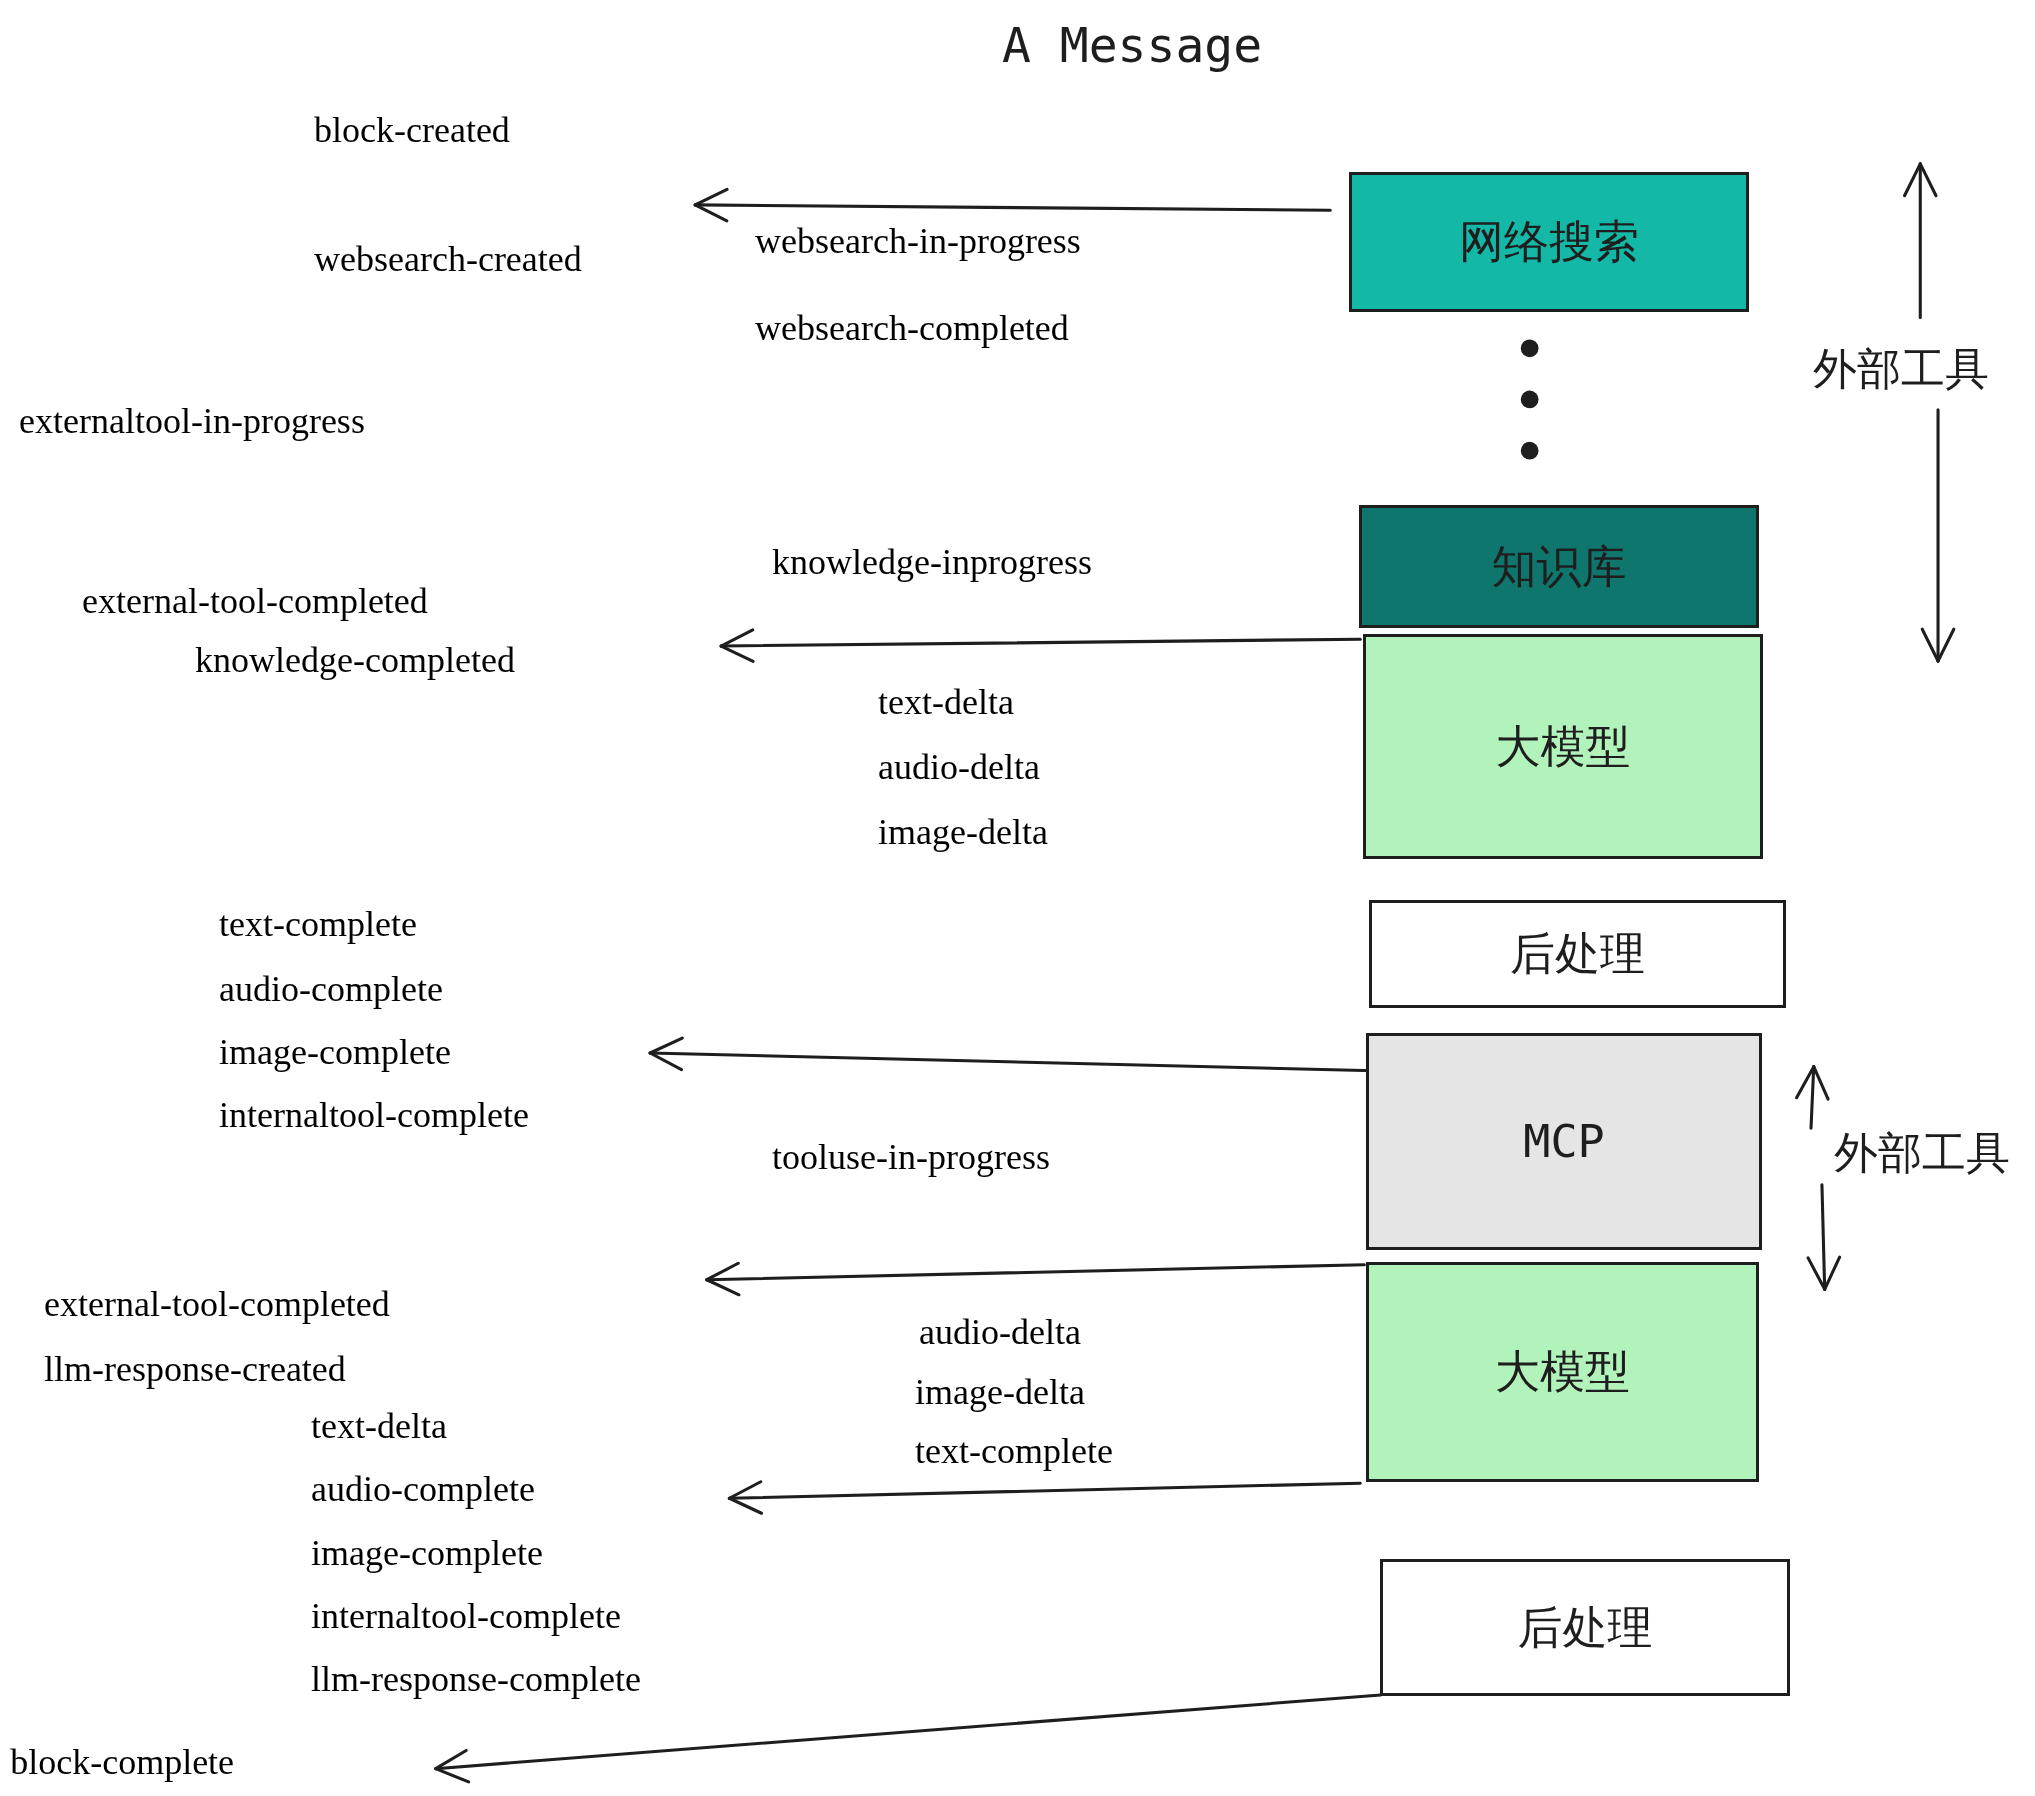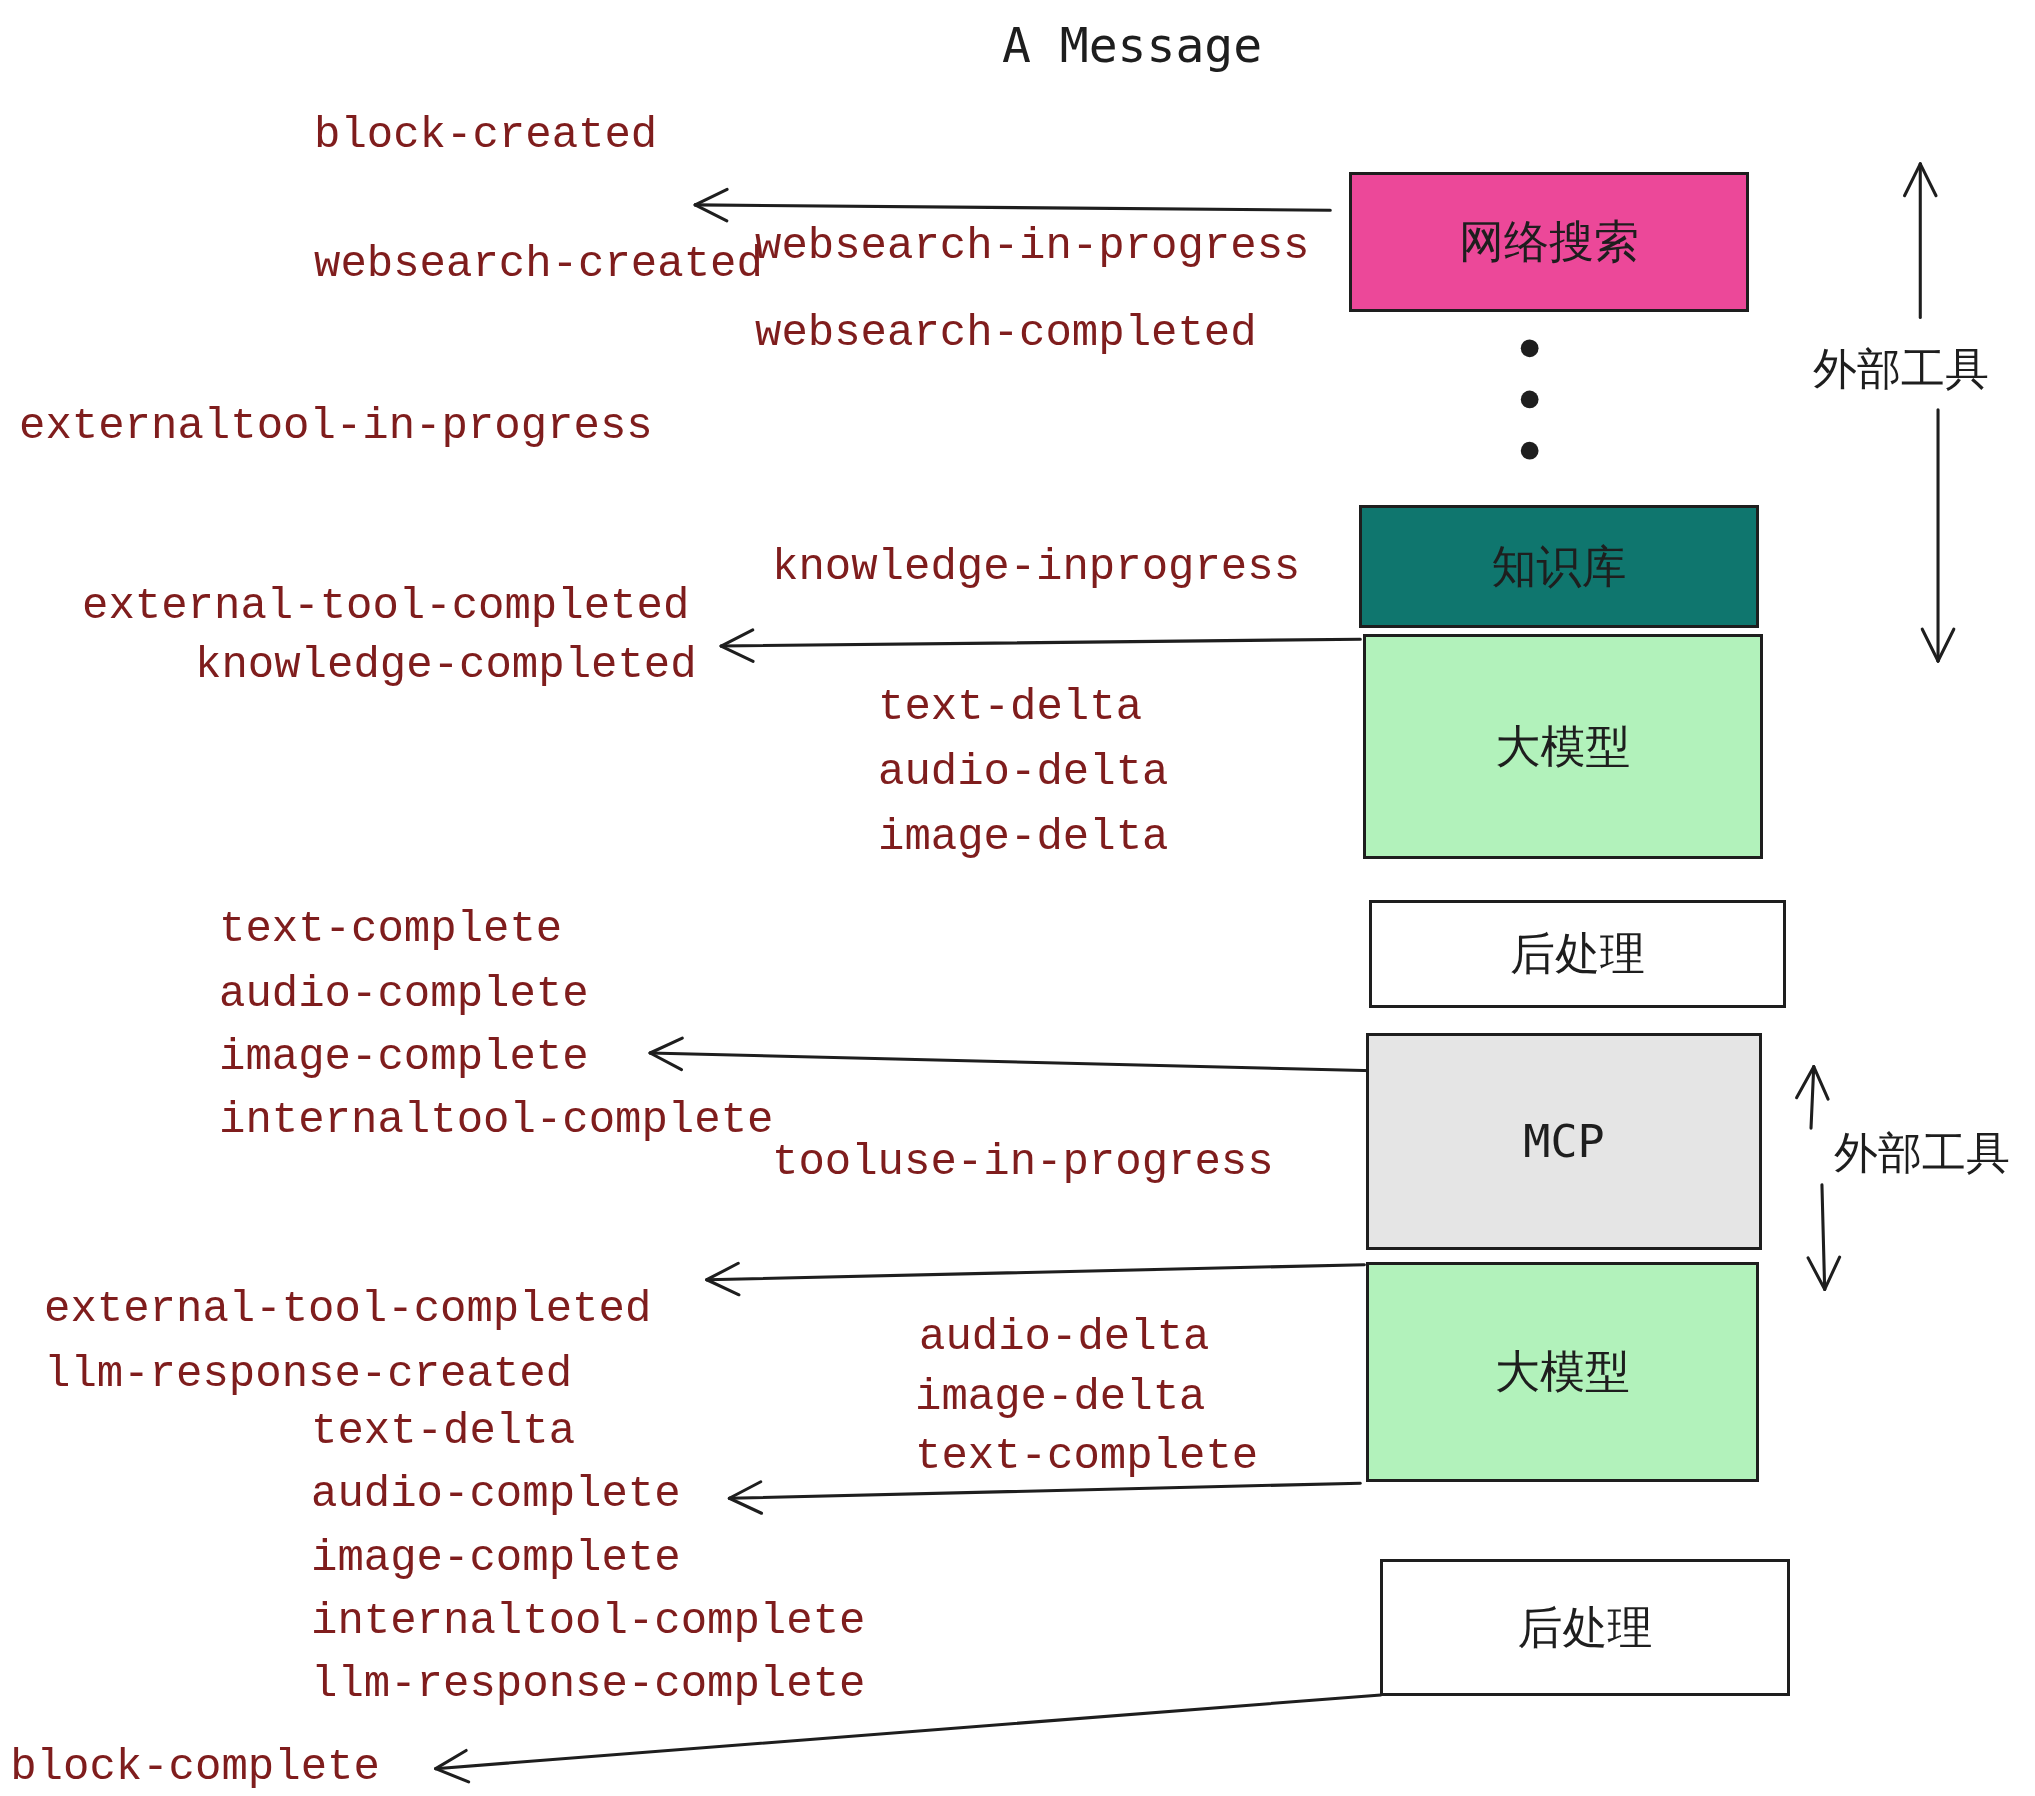--- a/index.html
+++ b/index.html
@@ -5,24 +5,24 @@
   html,body{margin:0;padding:0;background:#ffffff;}
   #canvas{
     position:relative;
     width:2035px;height:1796px;
     background:#ffffff;
     font-family:"DejaVu Sans Mono", monospace;
     overflow:hidden;
   }
   .evt{
     position:absolute;
-    font-family:Liberation Mono, monospace;
-    font-size:44px;
+    font-family:Liberation Serif, serif;
+    font-size:36px;
     line-height:1.1;
-    color:#7f1d1d;
+    color:#000000;
     white-space:nowrap;
   }
   .title{
     position:absolute;
     font-family:"DejaVu Sans Mono", monospace;
     font-size:48px;
     color:#1e1e1e;
     white-space:nowrap;
   }
   .box{
@@ -110,21 +110,21 @@
         <line x1="2668" y1="1735" x2="2672" y2="1888" stroke="#1e1e1e" stroke-width="4.5" stroke-linecap="round"></line>
         <line x1="2672" y1="1888" x2="2693.8596694478506" y2="1840.8178545249295" stroke="#1e1e1e" stroke-width="4.5" stroke-linecap="round"></line>
         <line x1="2672" y1="1888" x2="2647.7048369923136" y2="1842.0245168113488" stroke="#1e1e1e" stroke-width="4.5" stroke-linecap="round"></line>
       </g>
       <g>
         <circle cx="2240" cy="510" r="13" fill="#1e1e1e"></circle>
         <circle cx="2240" cy="585" r="13" fill="#1e1e1e"></circle>
         <circle cx="2240" cy="660" r="13" fill="#1e1e1e"></circle>
       </g>
     </svg>
-<div class="box" style="left: 1349px; top: 172px; width: 400px; height: 140px; background: #ec4899;">
+<div class="box" style="left: 1349px; top: 172px; width: 400px; height: 140px; background: #14b8a6;">
       <span class="lbl">网络搜索</span>
     </div>
     <div class="box" style="left: 1359px; top: 505px; width: 400px; height: 123px; background: #0f766e;">
       <span class="lbl">知识库</span>
     </div>
     <div class="box" style="left: 1363px; top: 634px; width: 400px; height: 225px; background: rgb(178, 242, 187);">
       <span class="lbl">大模型</span>
     </div>
     <div class="box" style="left: 1369px; top: 900px; width: 417px; height: 108px; background: rgb(255, 255, 255);">
       <span class="lbl">后处理</span>

